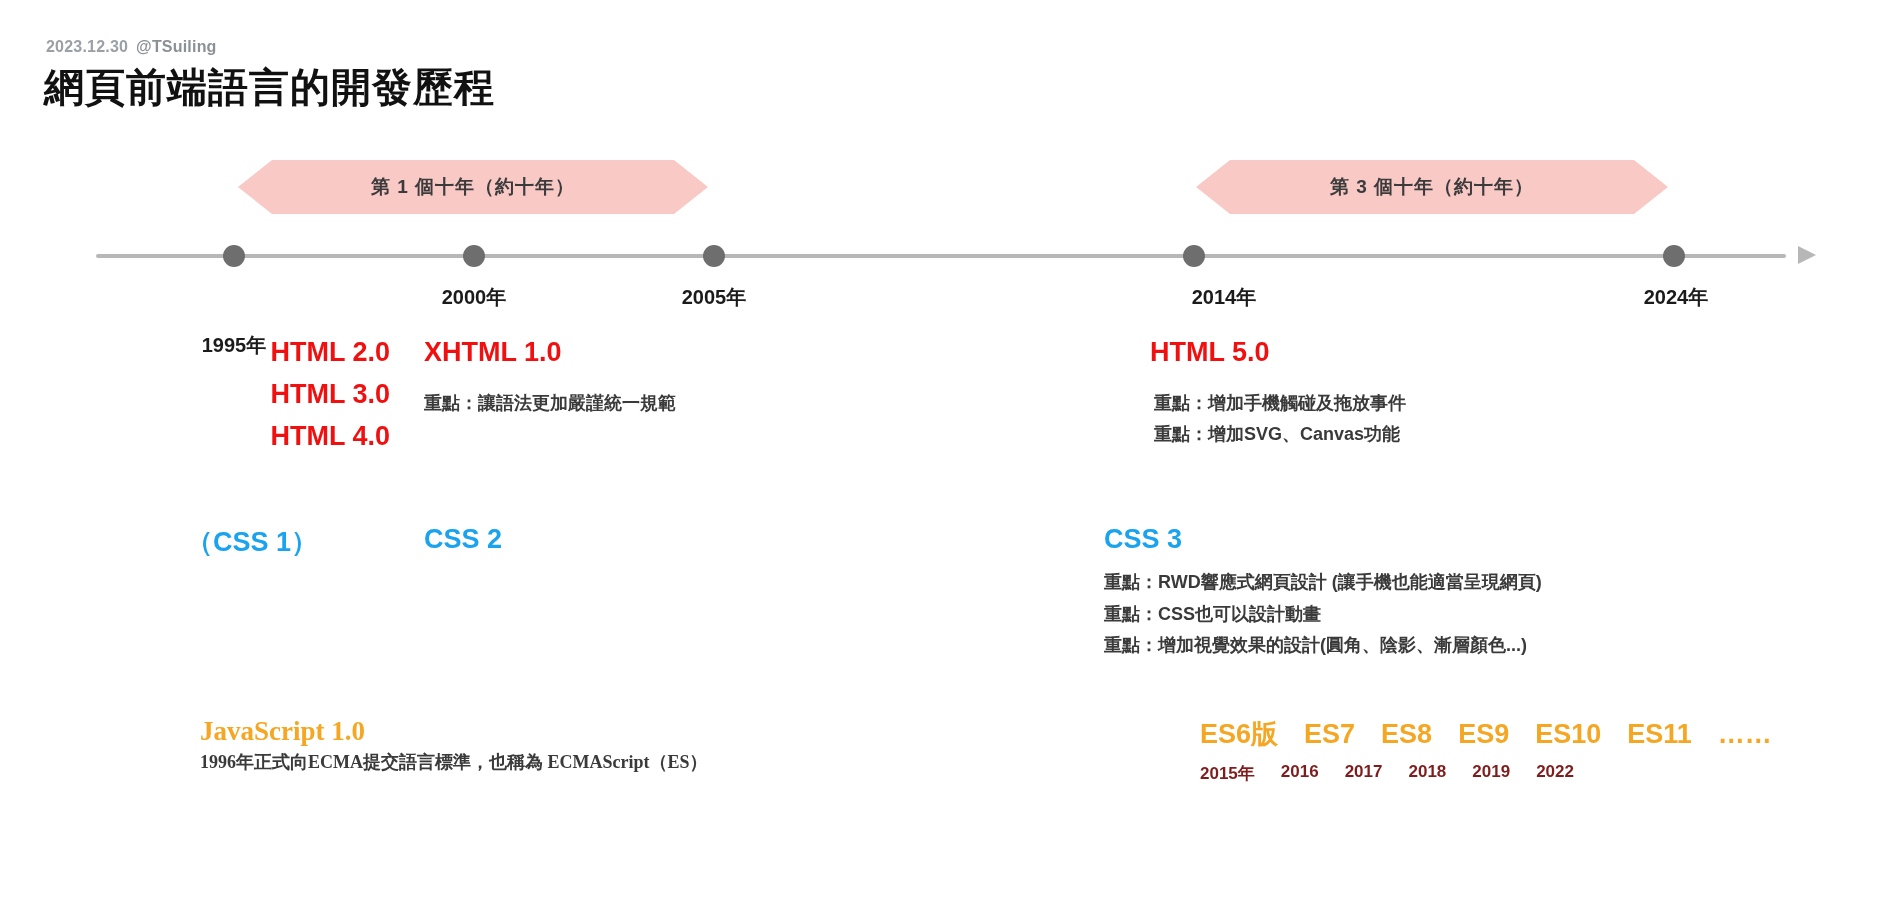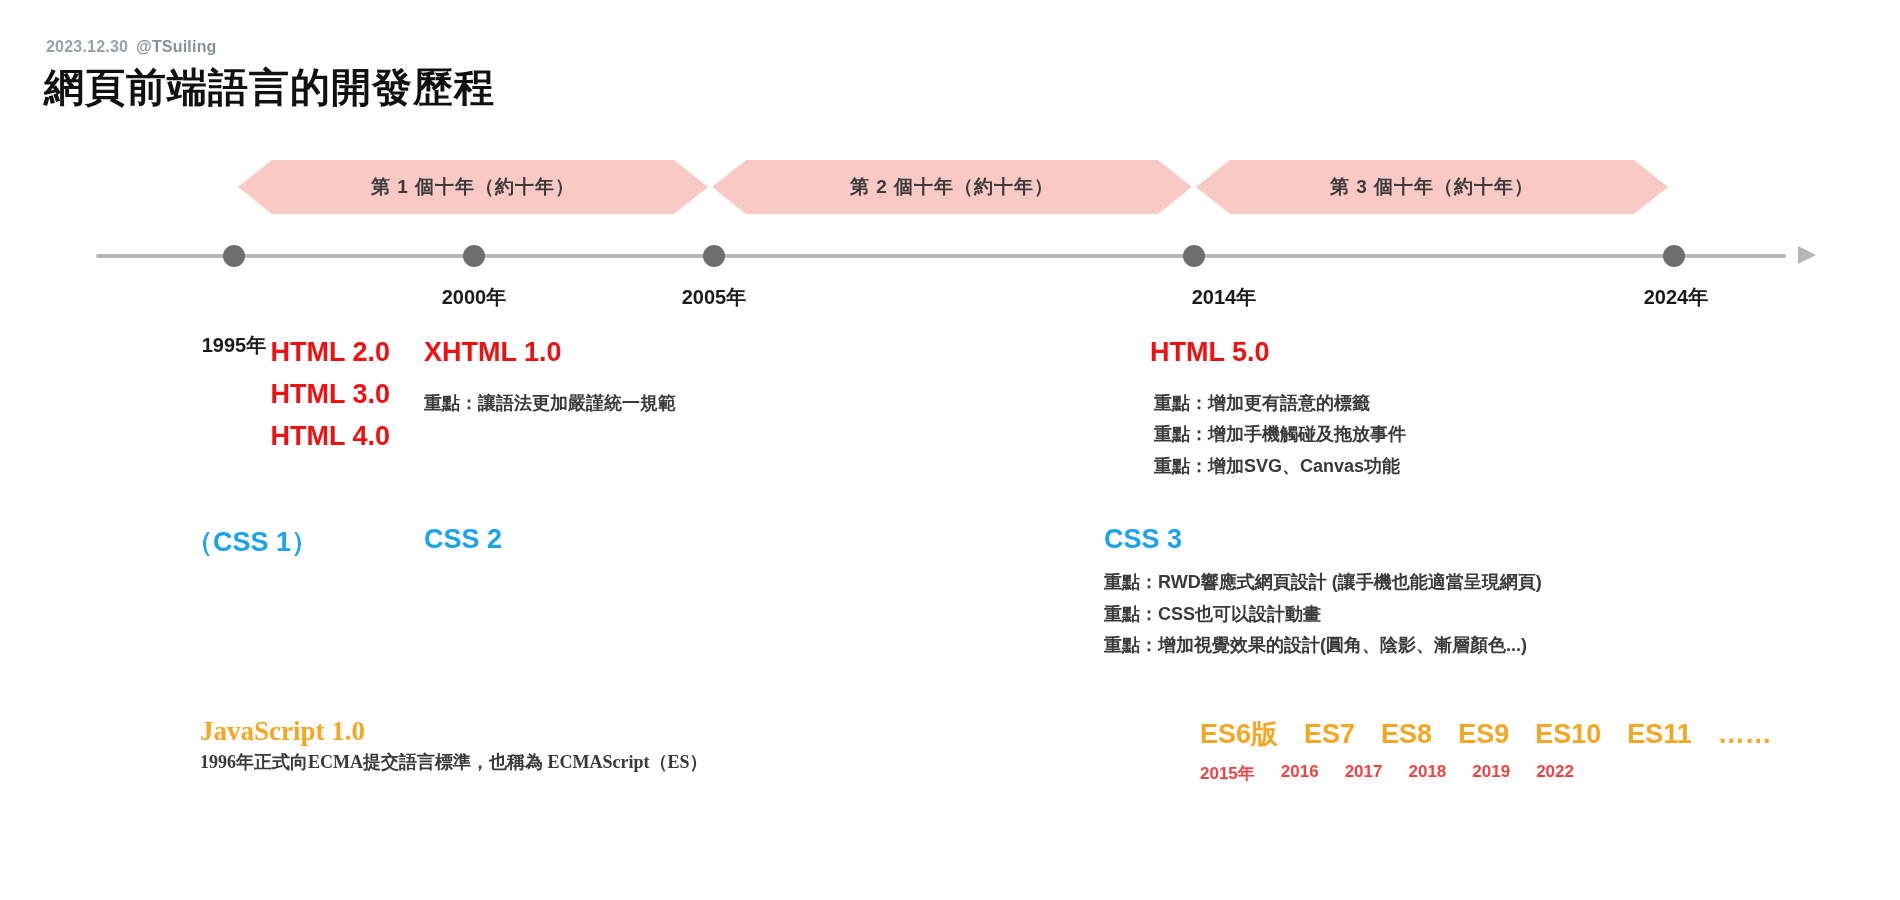--- a/index.html
+++ b/index.html
@@ -186,42 +186,38 @@
   }
   .es-row .es-item { font-size: 27px; font-weight: 700; color: #f5a623; white-space: nowrap; }
   .es-years {
     display: flex;
     gap: 26px;
     margin-top: 10px;
   }
   .es-years .es-year {
     font-size: 17px;
     font-weight: 700;
-    color: #ef4444;
+    color: #7f1d1d;
     white-space: nowrap;
   }
 </style>
 </head>
 <body>
 
 <div class="page">
 
   <div class="meta">
     <span>2023.12.30</span><span class="handle">@TSuiling</span>
   </div>
   <div class="title">網頁前端語言的開發歷程</div>
 
   <div class="decades">
     <div class="decade" id="decade-0">
       <div class="band arrow-both"></div>
       <div class="label">第 1 個十年（約十年）</div>
-    </div>
-    <div class="decade" id="decade-1">
-      <div class="band arrow-both"></div>
-      <div class="label">第 2 個十年（約十年）</div>
     </div>
     <div class="decade" id="decade-2">
       <div class="band arrow-both"></div>
       <div class="label">第 3 個十年（約十年）</div>
     </div>
   </div>
 
   <div class="axis">
     <div class="axis-line"></div>
     <div class="axis-head"></div>
@@ -246,21 +242,20 @@
   </div>
 
   <div class="col" id="xhtml-2000">
     <div class="head-html">XHTML 1.0</div>
     <div class="note">重點：讓語法更加嚴謹統一規範</div>
   </div>
 
   <div class="col" id="html5-2014">
     <div class="head-html">HTML 5.0</div>
     <div class="notes">
-      <div class="note">重點：增加更有語意的標籤</div>
       <div class="note">重點：增加手機觸碰及拖放事件</div>
       <div class="note">重點：增加SVG、Canvas功能</div>
     </div>
   </div>
 
   <div class="col" id="css-1995">
     <div class="head-css">（CSS 1）</div>
   </div>
   <div class="col" id="css-2000">
     <div class="head-css">CSS 2</div>

